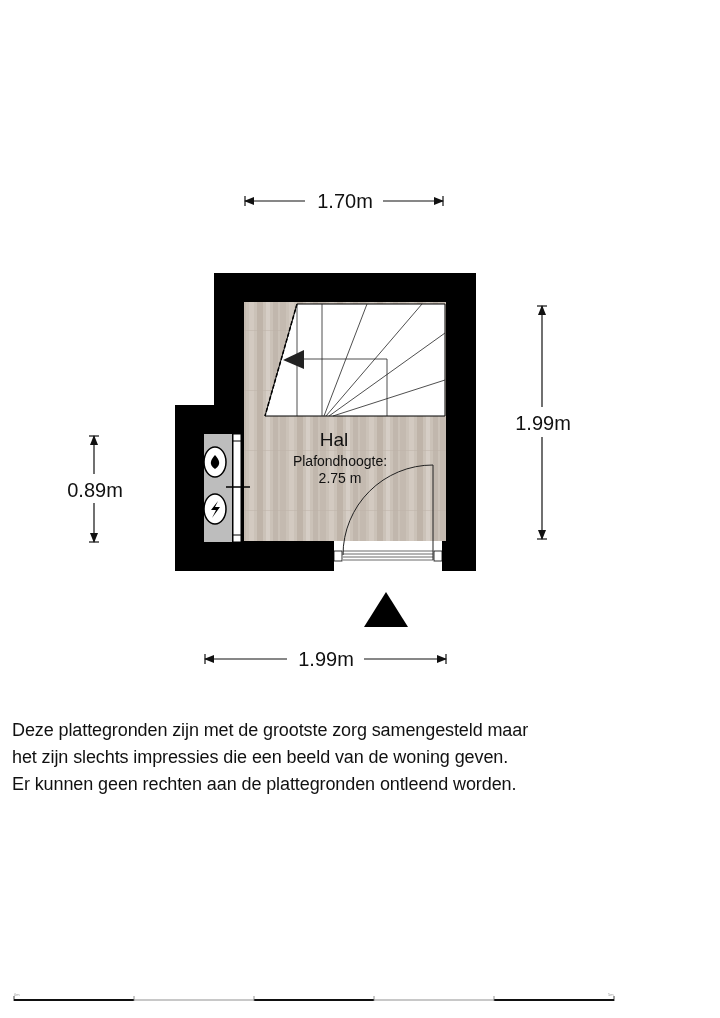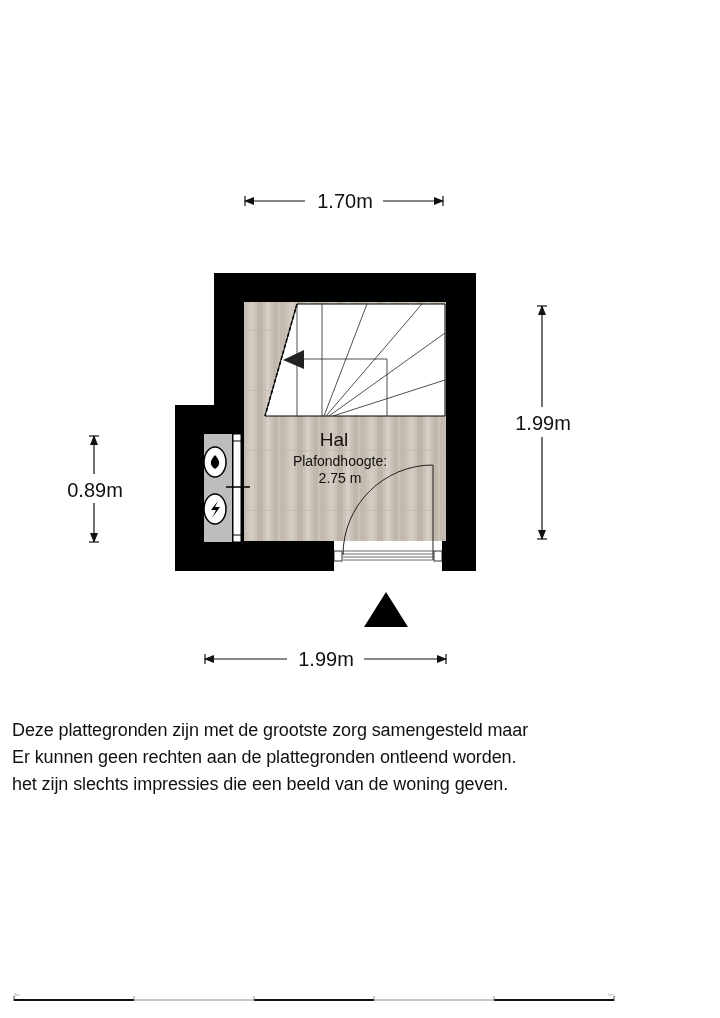--- a/index.html
+++ b/index.html
@@ -133,15 +133,15 @@
     <line x1="374" y1="996" x2="374" y2="1001" stroke="#777" stroke-width="0.8"></line>
     <line x1="494" y1="996" x2="494" y2="1001" stroke="#777" stroke-width="0.8"></line>
     <line x1="614" y1="996" x2="614" y2="1001" stroke="#111" stroke-width="0.8"></line>
     <text class="scale-label" x="14" y="996">0m</text>
     <text class="scale-label" x="608" y="996">5m</text>
   </g>
 </svg>
 
 <div class="disclaimer">
   <div>Deze plattegronden zijn met de grootste zorg samengesteld maar</div>
+  <div>het zijn slechts impressies die een beeld van de woning geven.</div>
   <div>Er kunnen geen rechten aan de plattegronden ontleend worden.</div>
-  <div>het zijn slechts impressies die een beeld van de woning geven.</div>
 </div>
 
 </body></html>

